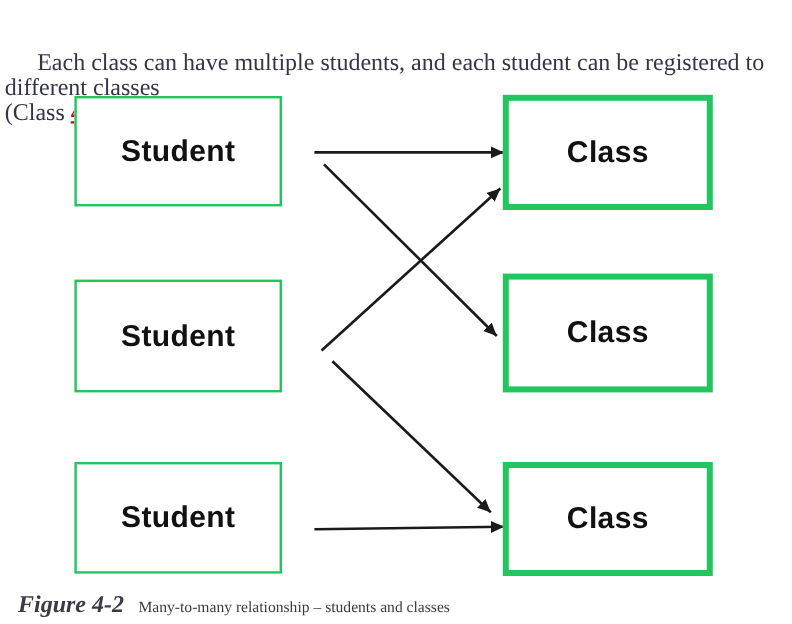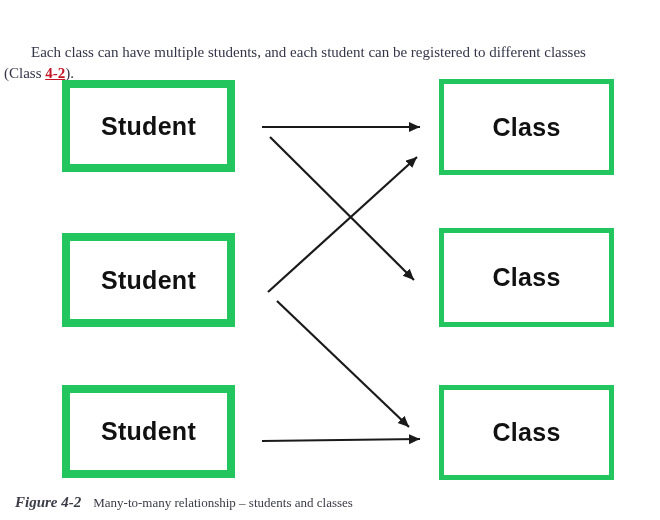--- a/index.html
+++ b/index.html
@@ -9,69 +9,69 @@
     height: 520px;
     background: #ffffff;
     overflow: hidden;
     font-family: "Liberation Serif", serif;
   }
   .para {
     position: absolute;
     top: 4px;
     left: 4px;
     right: 3px;
-    font-size: 15px;
+    font-size: 20px;
     line-height: 21px;
     color: #35354a;
     text-indent: 27px;
     margin-top: 38px;
   }
   .fig-link {
     color: #c41425;
     font-weight: bold;
     text-decoration: underline;
     cursor: pointer;
   }
   .box {
     position: absolute;
     box-sizing: border-box;
     background: #ffffff;
-    border: 8px solid #22c55e;
+    border: 2px solid #22c55e;
     display: flex;
     align-items: center;
     justify-content: center;
     font-family: "Liberation Sans", sans-serif;
     font-weight: bold;
     font-size: 25px;
     color: #111111;
     letter-spacing: 0.3px;
   }
   .student { left: 62px; width: 173px; }
-  .class   { left: 439px; width: 175px; border-width: 5px; }
+  .class   { left: 419px; width: 175px; border-width: 5px; }
   .s1 { top: 80px;  height: 92px; }
   .s2 { top: 233px; height: 94px; }
   .s3 { top: 385px; height: 93px; }
   .c1 { top: 79px;  height: 96px; }
   .c2 { top: 228px; height: 99px; }
   .c3 { top: 385px; height: 95px; }
   .arrows-svg {
     position: absolute;
     top: 0; left: 0;
     width: 660px; height: 520px;
     pointer-events: none;
   }
   .caption {
     position: absolute;
     left: 15px;
     top: 493px;
     white-space: nowrap;
     color: #3b3b47;
   }
   .caption-label {
-    font-size: 15px;
+    font-size: 20px;
     font-weight: bold;
     font-style: italic;
   }
   .caption-text {
     font-size: 13px;
     margin-left: 12px;
   }
 </style>
 </head>
 <body>

